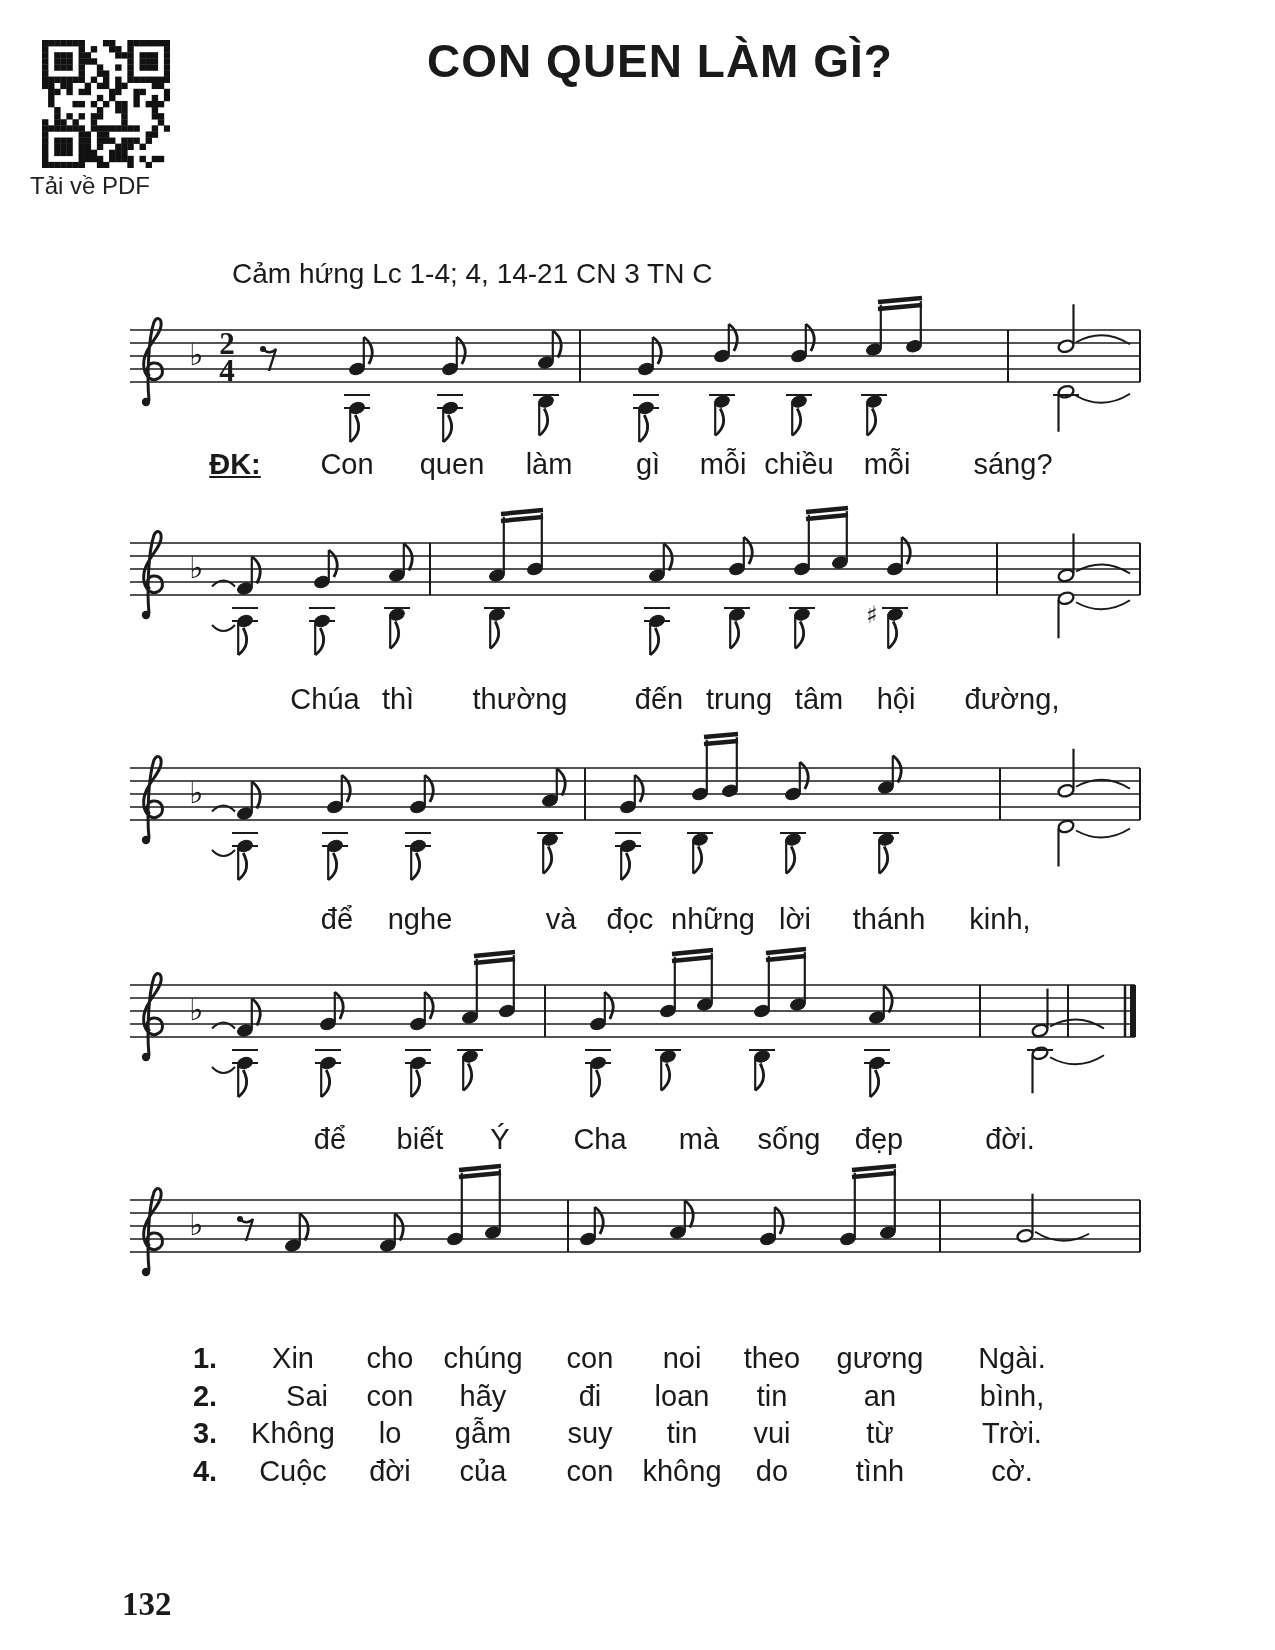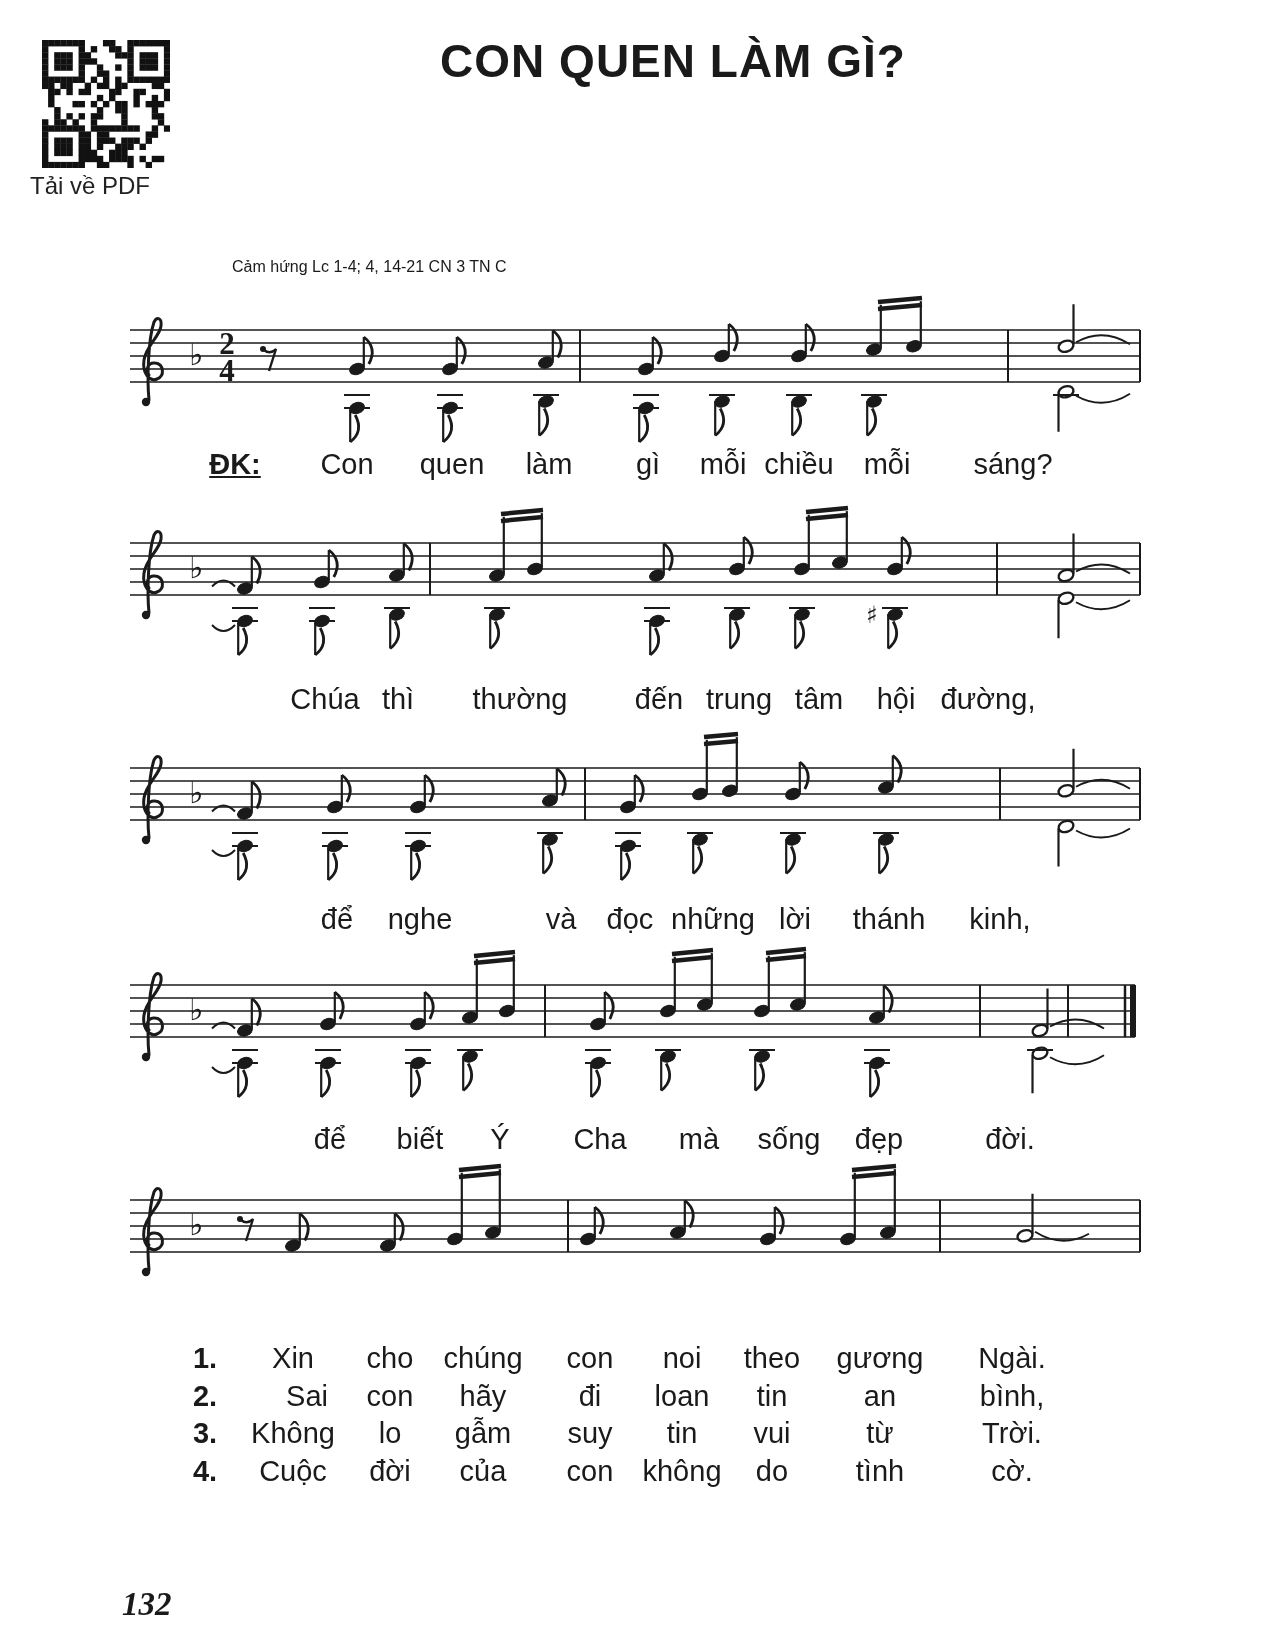--- a/index.html
+++ b/index.html
@@ -1,34 +1,34 @@
 <!DOCTYPE html>
 <html><head>
 <meta charset="utf-8">
 <style>
   html,body{margin:0;padding:0;background:#ffffff;}
   .page{position:relative;width:1275px;height:1650px;background:#ffffff;
         font-family:"Liberation Sans",sans-serif;color:#1a1a1a;overflow:hidden;}
   .qr-wrap{position:absolute;left:30px;top:40px;width:170px;cursor:pointer;}
   .qr-wrap svg{display:block;margin-left:12px;}
   .qr-label{font-size:24px;color:#222;margin-top:4px;}
-  .page-title{position:absolute;left:143px;top:34px;width:1060px;margin:0;
+  .page-title{position:absolute;left:130px;top:34px;width:1060px;margin:0;
         text-align:center;font-size:46px;font-weight:bold;letter-spacing:1px;}
   .composer{position:absolute;left:760px;top:118px;width:290px;text-align:right;
         font-size:28px;font-weight:bold;font-style:italic;}
-  .inscription{position:absolute;left:232px;top:258px;font-size:16px;}
+  .inscription{position:absolute;left:232px;top:258px;font-size:28px;}
   #score{position:absolute;left:0;top:0;}
   .lyric-line{position:absolute;left:0;width:1275px;height:42px;font-size:29px;}
   .lyric-line span{position:absolute;top:0;transform:translateX(-50%);white-space:nowrap;}
   .lyric-label{font-weight:bold;text-decoration:underline;}
   .verse-row{position:absolute;left:0;width:1275px;height:38px;font-size:29px;}
   .verse-row span{position:absolute;top:0;transform:translateX(-50%);white-space:nowrap;}
   .verse-num{font-weight:bold;}
   .page-number{position:absolute;left:122px;top:1586px;font-size:33px;
-        font-family:"Liberation Serif",serif;font-weight:bold;font-style:italic;}
+        font-family:"Liberation Serif",serif;font-weight:bold;}
 </style>
 </head>
 <body>
 
 <div class="page">
 
   <div class="qr-wrap">
     <svg id="qr" width="128" height="128">
         <rect x="0" y="0" width="6.395238095238095" height="6.395238095238095" fill="#111111"></rect>
         <rect x="6.095238095238095" y="0" width="6.395238095238095" height="6.395238095238095" fill="#111111"></rect>
@@ -684,21 +684,21 @@
         <span style="left: 1013px;">sáng?</span>
       </div>
       <div class="lyric-line" style="top: 683px;">
         <span style="left: 325px;">Chúa</span>
         <span style="left: 398px;">thì</span>
         <span style="left: 520px;">thường</span>
         <span style="left: 659px;">đến</span>
         <span style="left: 739px;">trung</span>
         <span style="left: 819px;">tâm</span>
         <span style="left: 896px;">hội</span>
-        <span style="left: 988px;">đường,</span>
+        <span style="left: 1012px;">đường,</span>
       </div>
       <div class="lyric-line" style="top: 903px;">
         <span style="left: 337px;">để</span>
         <span style="left: 420px;">nghe</span>
         <span style="left: 561px;">và</span>
         <span style="left: 630px;">đọc</span>
         <span style="left: 713px;">những</span>
         <span style="left: 795px;">lời</span>
         <span style="left: 889px;">thánh</span>
         <span style="left: 1000px;">kinh,</span>

